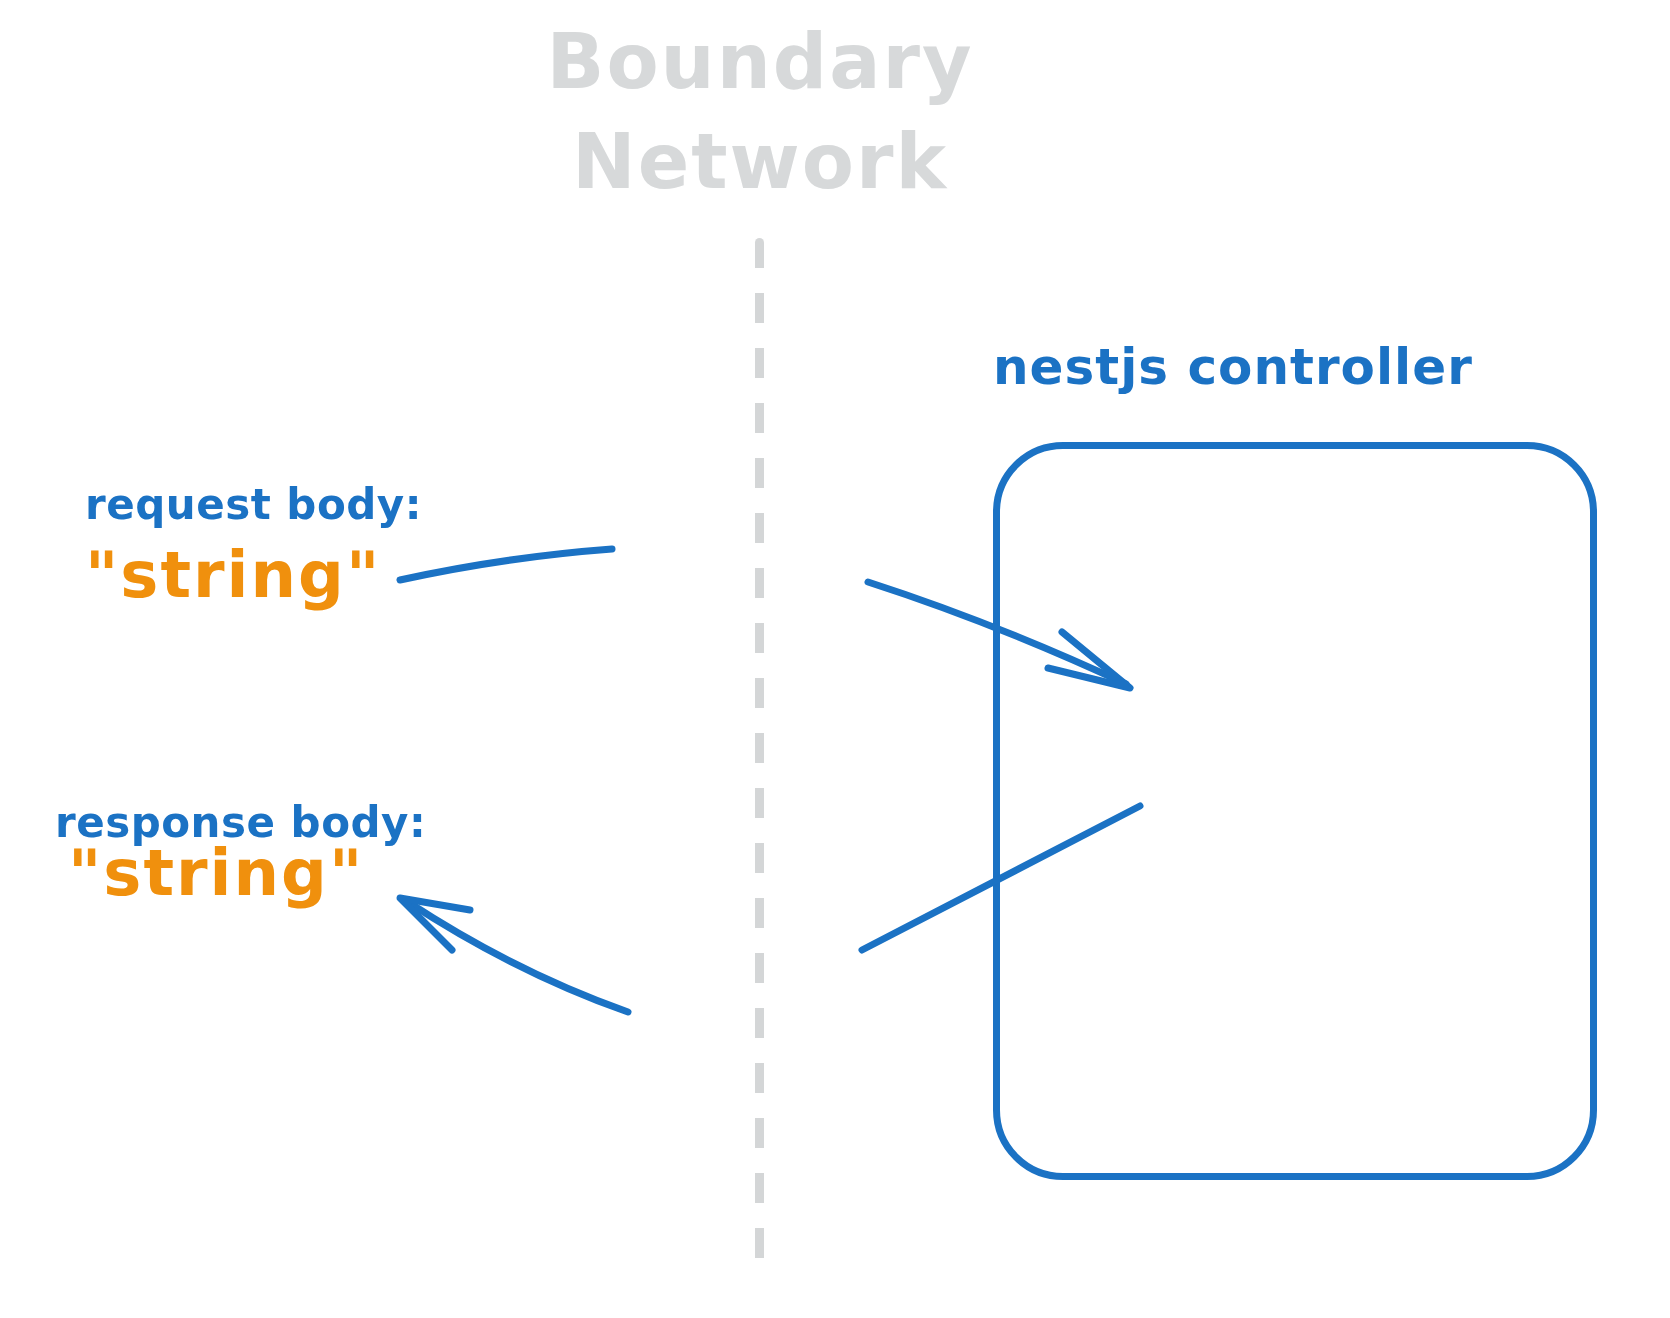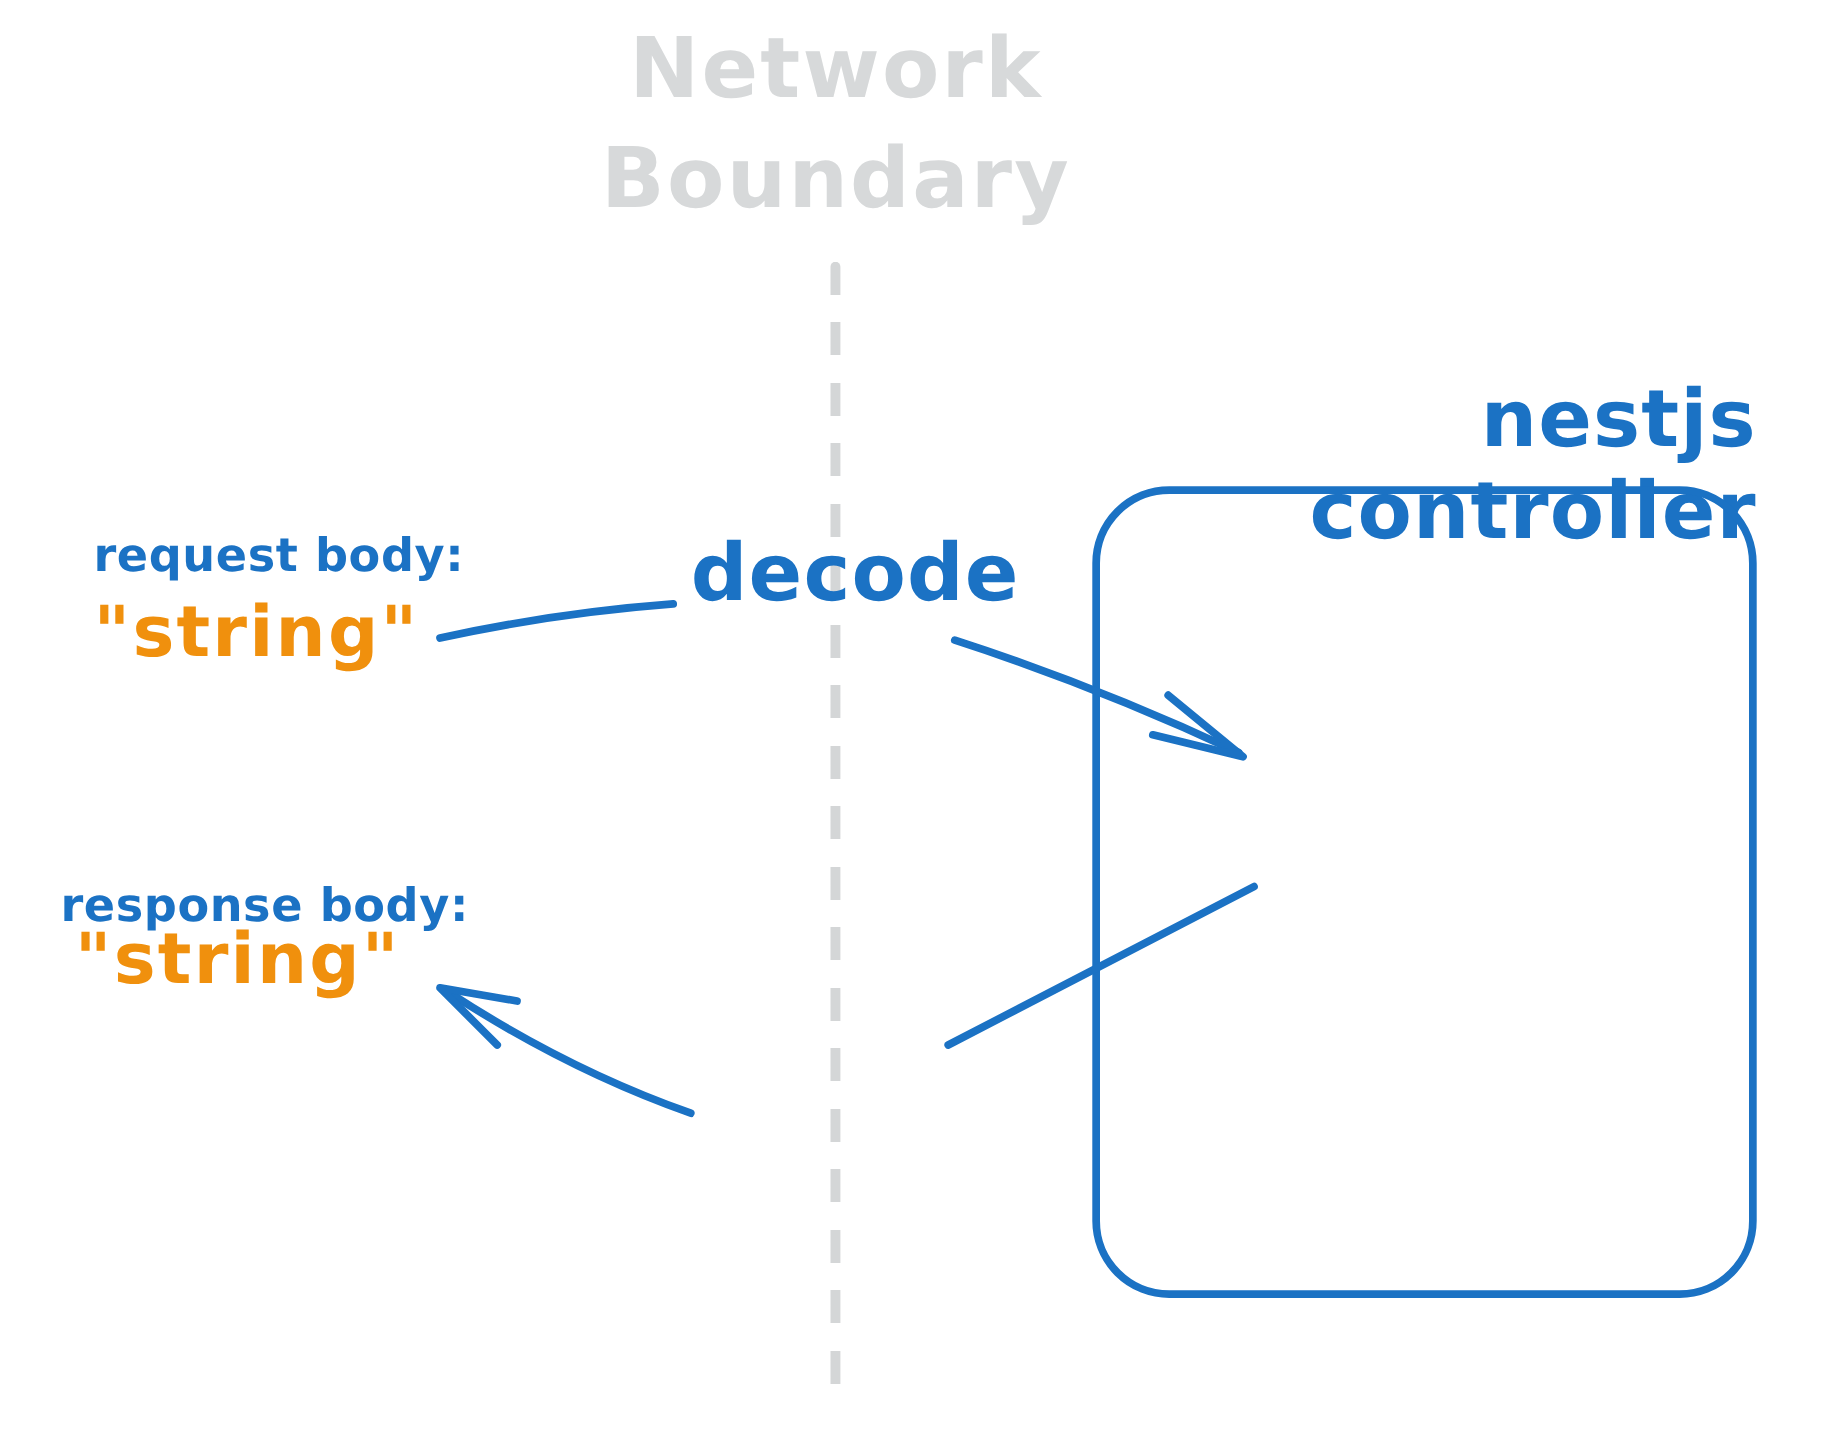--- a/index.html
+++ b/index.html
@@ -53,55 +53,54 @@
   .response-value{left:68px;top:836px;}
   .controller-box{
     left:993px;top:442px;
     width:590px;height:724px;
     border:7px solid var(--blue);
     border-radius:70px;
     background:transparent;
   }
   .controller-title{
     left:993px;top:338px;width:604px;
-    text-align:right;
-    font-size:72px;font-weight:bold;
+    text-align:left;
+    font-size:50px;font-weight:bold;
     color:var(--blue);
     letter-spacing:1px;
   }
   .date-label{
     left:1158px;top:690px;
     font-size:78px;font-weight:bold;
     color:var(--green);
     letter-spacing:3px;
   }
   .overlay-svg{left:0;top:0;width:1670px;height:1318px;pointer-events:none;}
   .stroke-blue{stroke:var(--blue);stroke-width:7;fill:none;stroke-linecap:round;stroke-linejoin:round;}
 </style>
 </head>
 <body>
 
 <div class="canvas">
 
   <div class="abs boundary-title">
+    <div>Boundary</div>
     <div>Network</div>
-    <div>Boundary</div>
   </div>
 
   <div class="abs dashed-line"></div>
 
   <div class="abs controller-title">nestjs controller</div>
   <div class="abs controller-box"></div>
 
   <div class="abs blue-label small-label request-label">request body:</div>
   <div class="abs string-value request-value">"string"</div>
   <div class="abs blue-label small-label response-label">response body:</div>
   <div class="abs string-value response-value">"string"</div>
 
-  <div class="abs blue-label big-label decode-label">decode</div>
 
   <svg class="abs overlay-svg" viewBox="0 0 1670 1318" xmlns="http://www.w3.org/2000/svg">
 
     <path class="stroke-blue" d="M 400 580 Q 505 557 612 549"></path>
 
     <path class="stroke-blue" d="M 868 582 Q 995 623 1126 684"></path>
     <path class="stroke-blue" d="M 1062 632 L 1130 688 L 1048 668"></path>
 
     <path class="stroke-blue" d="M 1140 806 L 862 950"></path>
 

